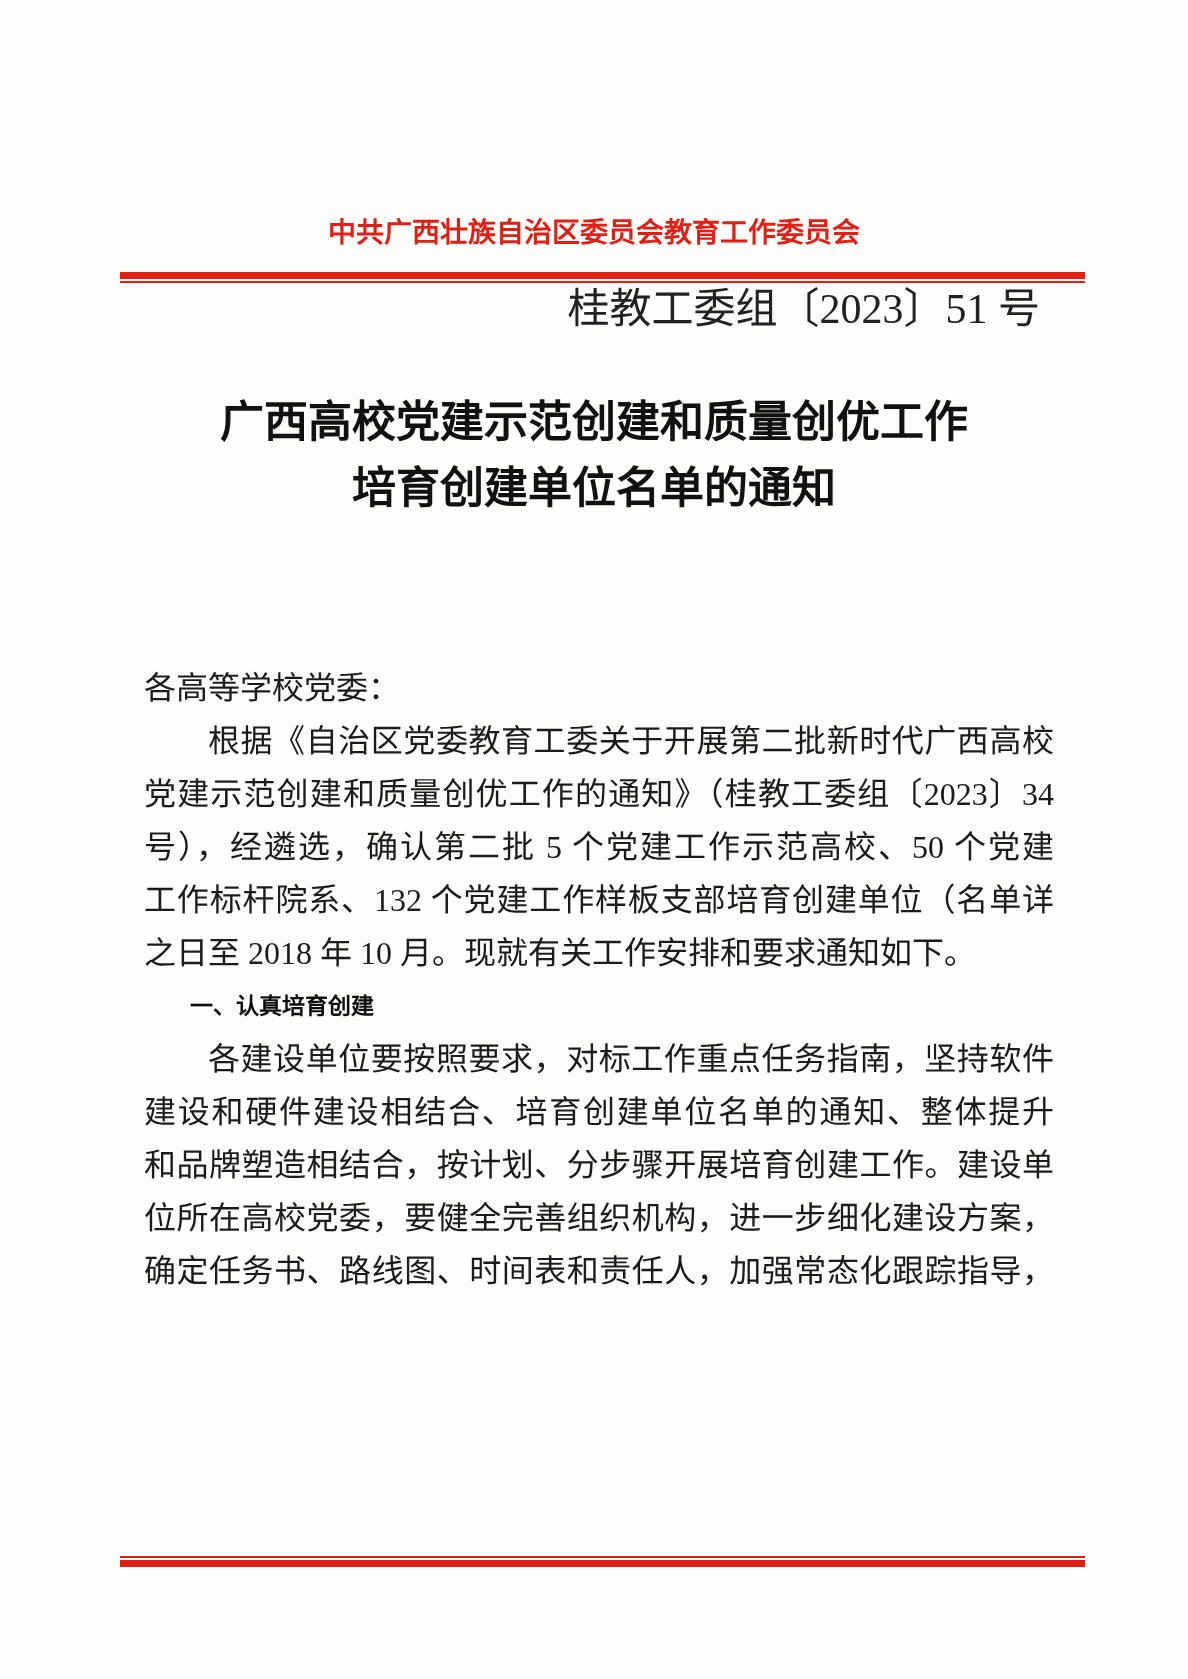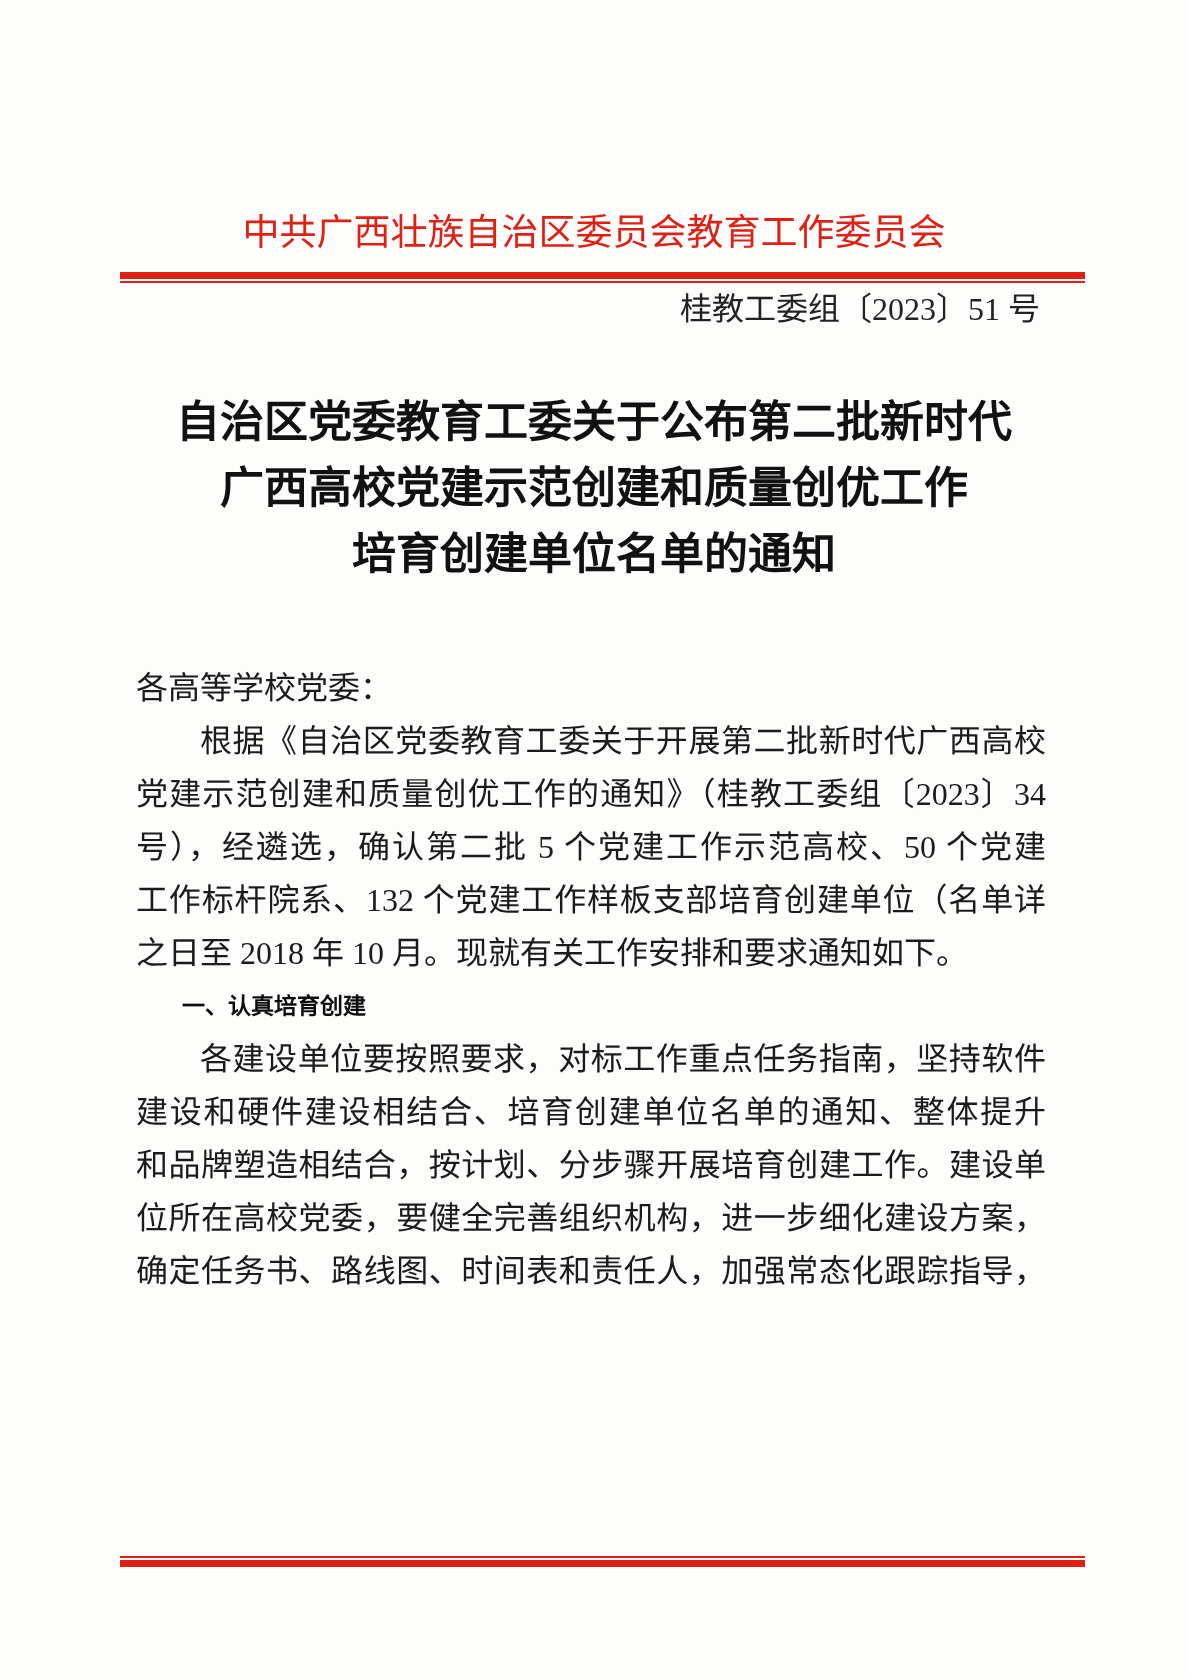--- a/index.html
+++ b/index.html
@@ -18,44 +18,44 @@
     color: #1b1b1b;
   }
 
   
   .org-title {
     position: absolute;
     top: 203px;
     left: 0;
     width: 100%;
     text-align: center;
-    font-size: 37px;
+    font-size: 28px;
     line-height: 60px;
-    font-weight: normal;
+    font-weight: bold;
     color: #e01f15;
     letter-spacing: 0px;
     white-space: nowrap;
   }
 
   .rule {
     position: absolute;
     left: 120px;
     width: 965px;
   }
   .rule-top { top: 272px; }
   .rule-bottom { top: 1556px; }
   .rule .bar-thick { height: 7px; background: #e01f15; }
   .rule .bar-gap { height: 2px; background: transparent; }
   .rule .bar-thin { height: 2px; background: #e01f15; }
 
   .doc-number {
     position: absolute;
     top: 289px;
     right: 148px;
-    font-size: 32px;
+    font-size: 42px;
     line-height: 40px;
     color: #222222;
     white-space: nowrap;
   }
 
   
   .doc-title {
     position: absolute;
     top: 390px;
     left: 0;
@@ -64,21 +64,21 @@
     font-size: 44px;
     line-height: 66px;
     font-weight: bold;
     color: #111111;
   }
 
   
   .body-text {
     position: absolute;
     top: 662px;
-    left: 136px;
+    left: 144px;
     width: 910px;
     font-size: 32px;
     line-height: 53px;
     color: #1b1b1b;
   }
   .line {
     text-align: justify;
     text-align-last: justify;
     height: 53px;
     overflow: hidden;
@@ -111,21 +111,20 @@
 
   <div class="rule rule-top">
     <div class="bar-thick"></div>
     <div class="bar-gap"></div>
     <div class="bar-thin"></div>
   </div>
 
   <div class="doc-number">桂教工委组〔2023〕51 号</div>
 
   <div class="doc-title">
-    <div>自治区党委教育工委关于公布第二批新时代</div>
     <div>广西高校党建示范创建和质量创优工作</div>
     <div>培育创建单位名单的通知</div>
   </div>
 
   <div class="body-text">
 
     <div class="salutation">各高等学校党委：</div>
 
     <div class="line first">根据《自治区党委教育工委关于开展第二批新时代广西高校</div>
     <div class="line">党建示范创建和质量创优工作的通知》（桂教工委组〔2023〕34</div>

